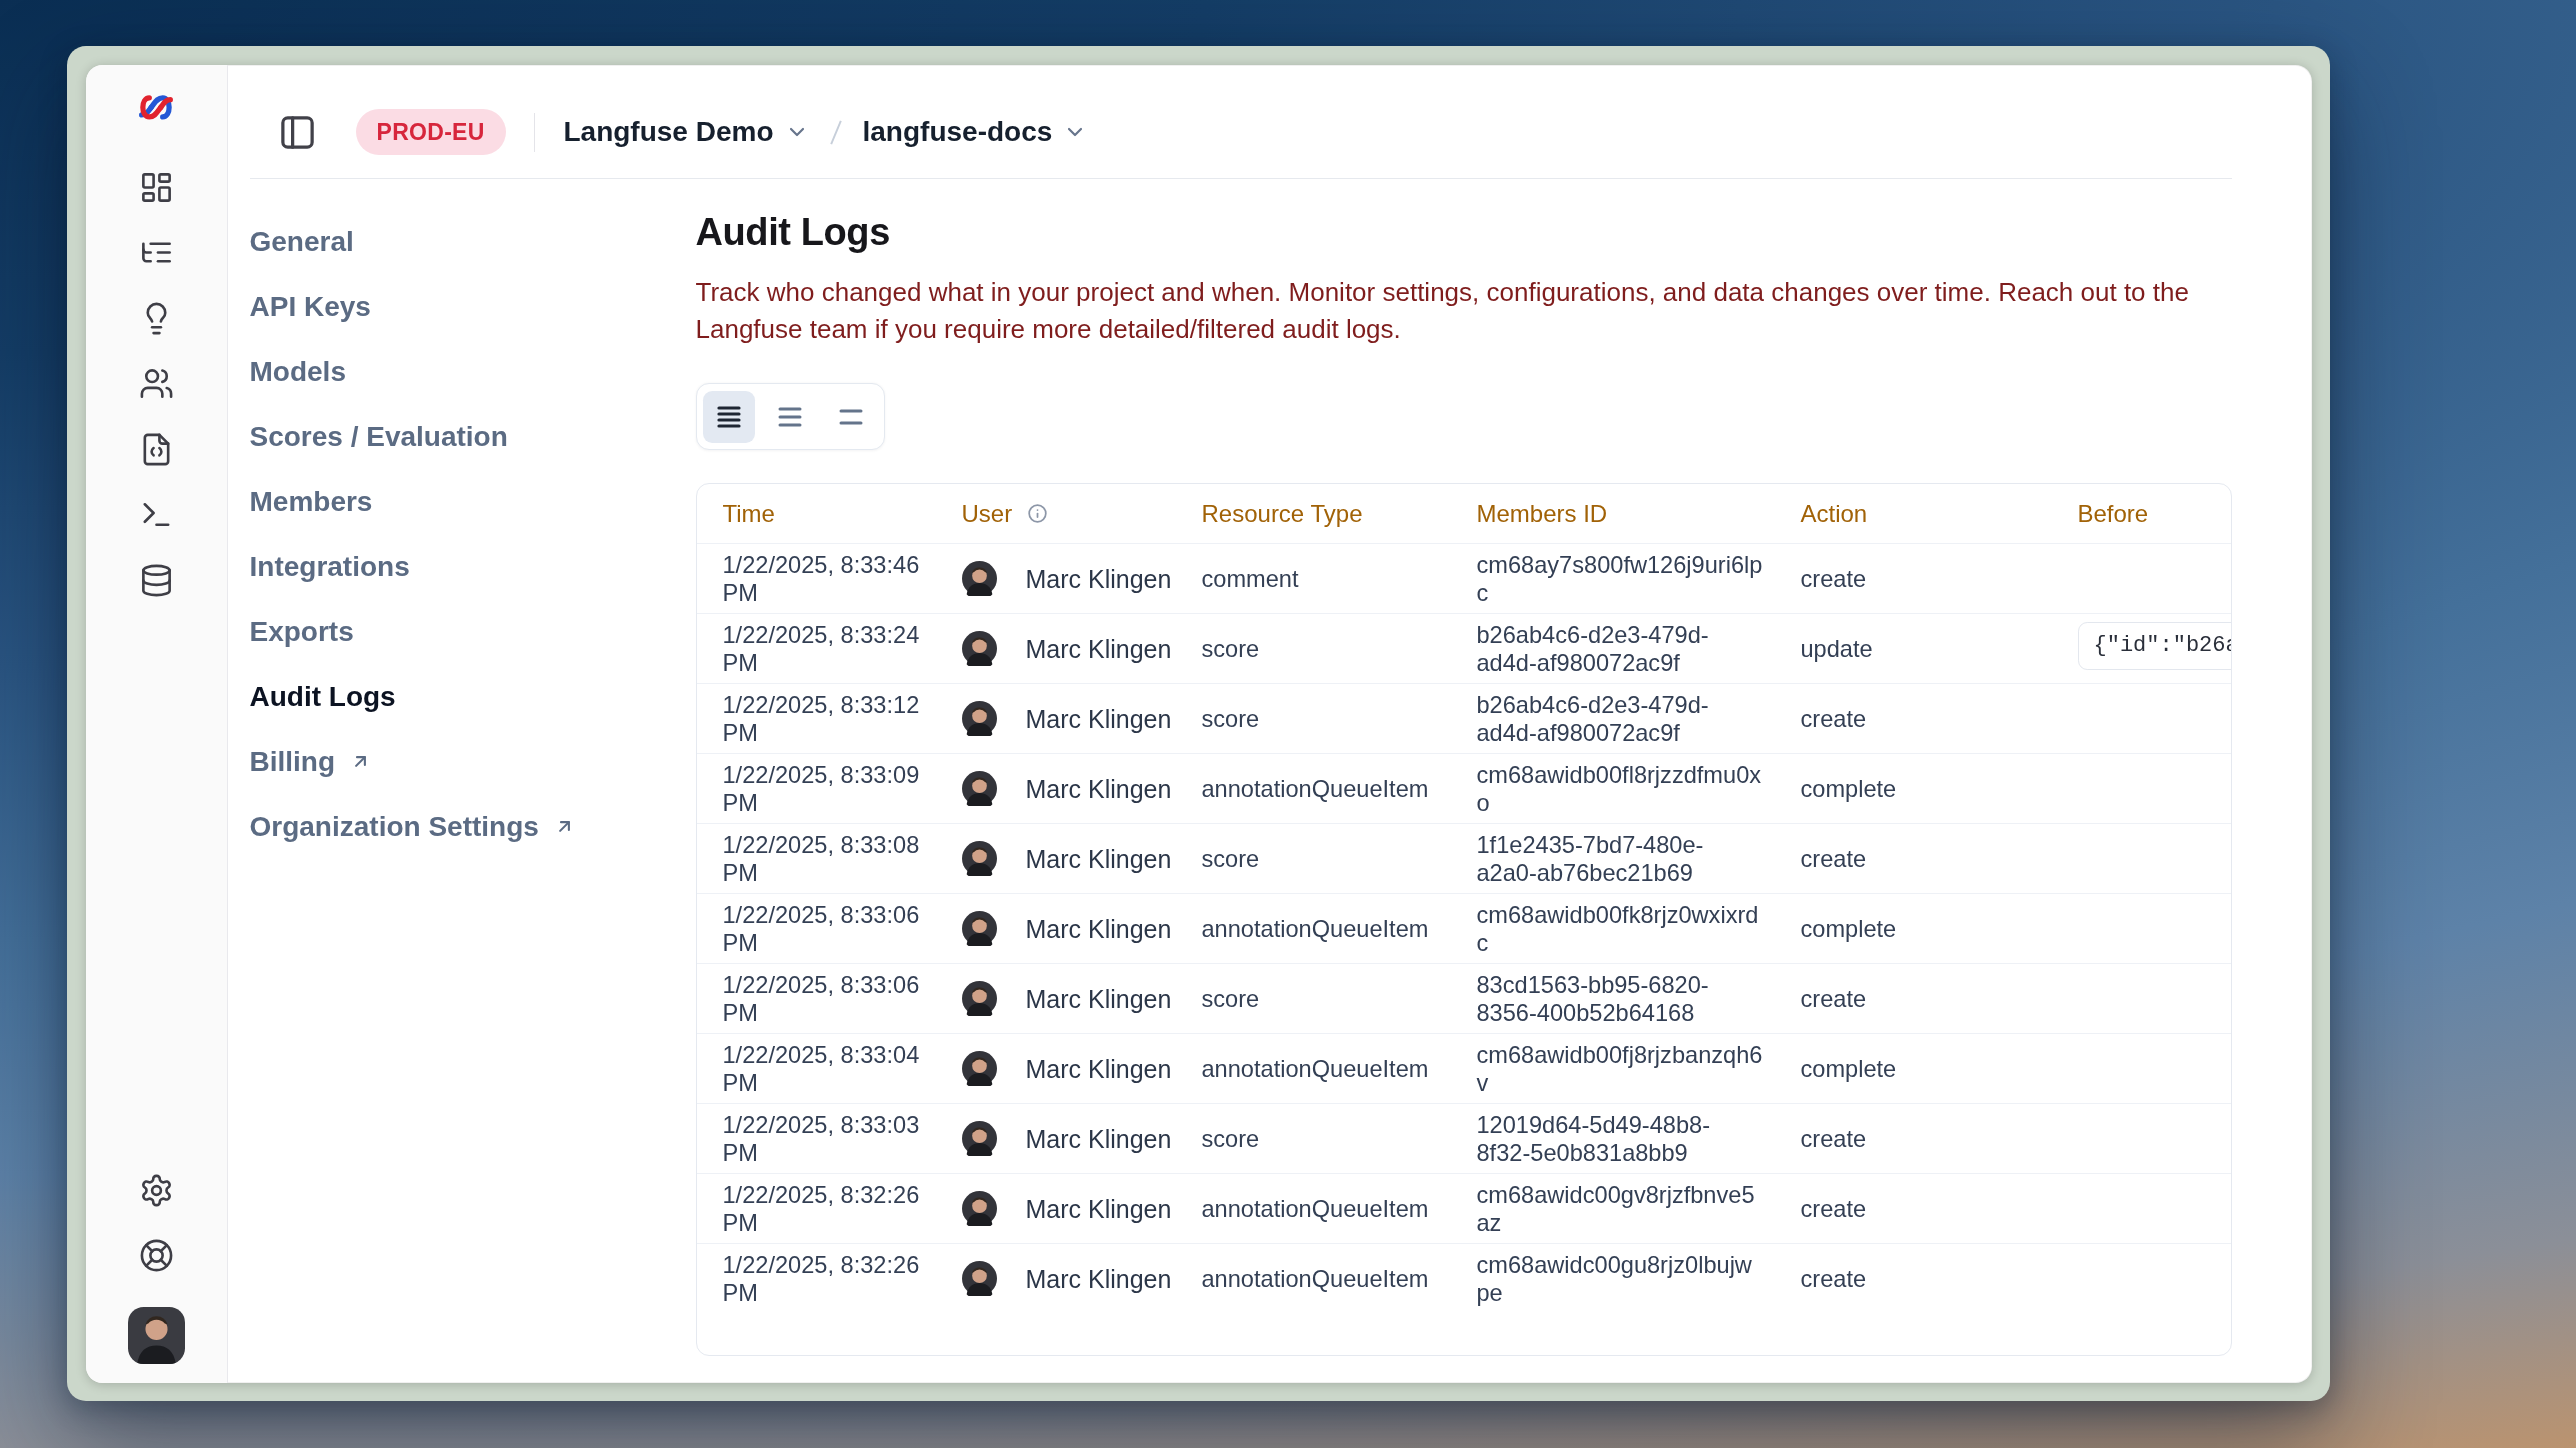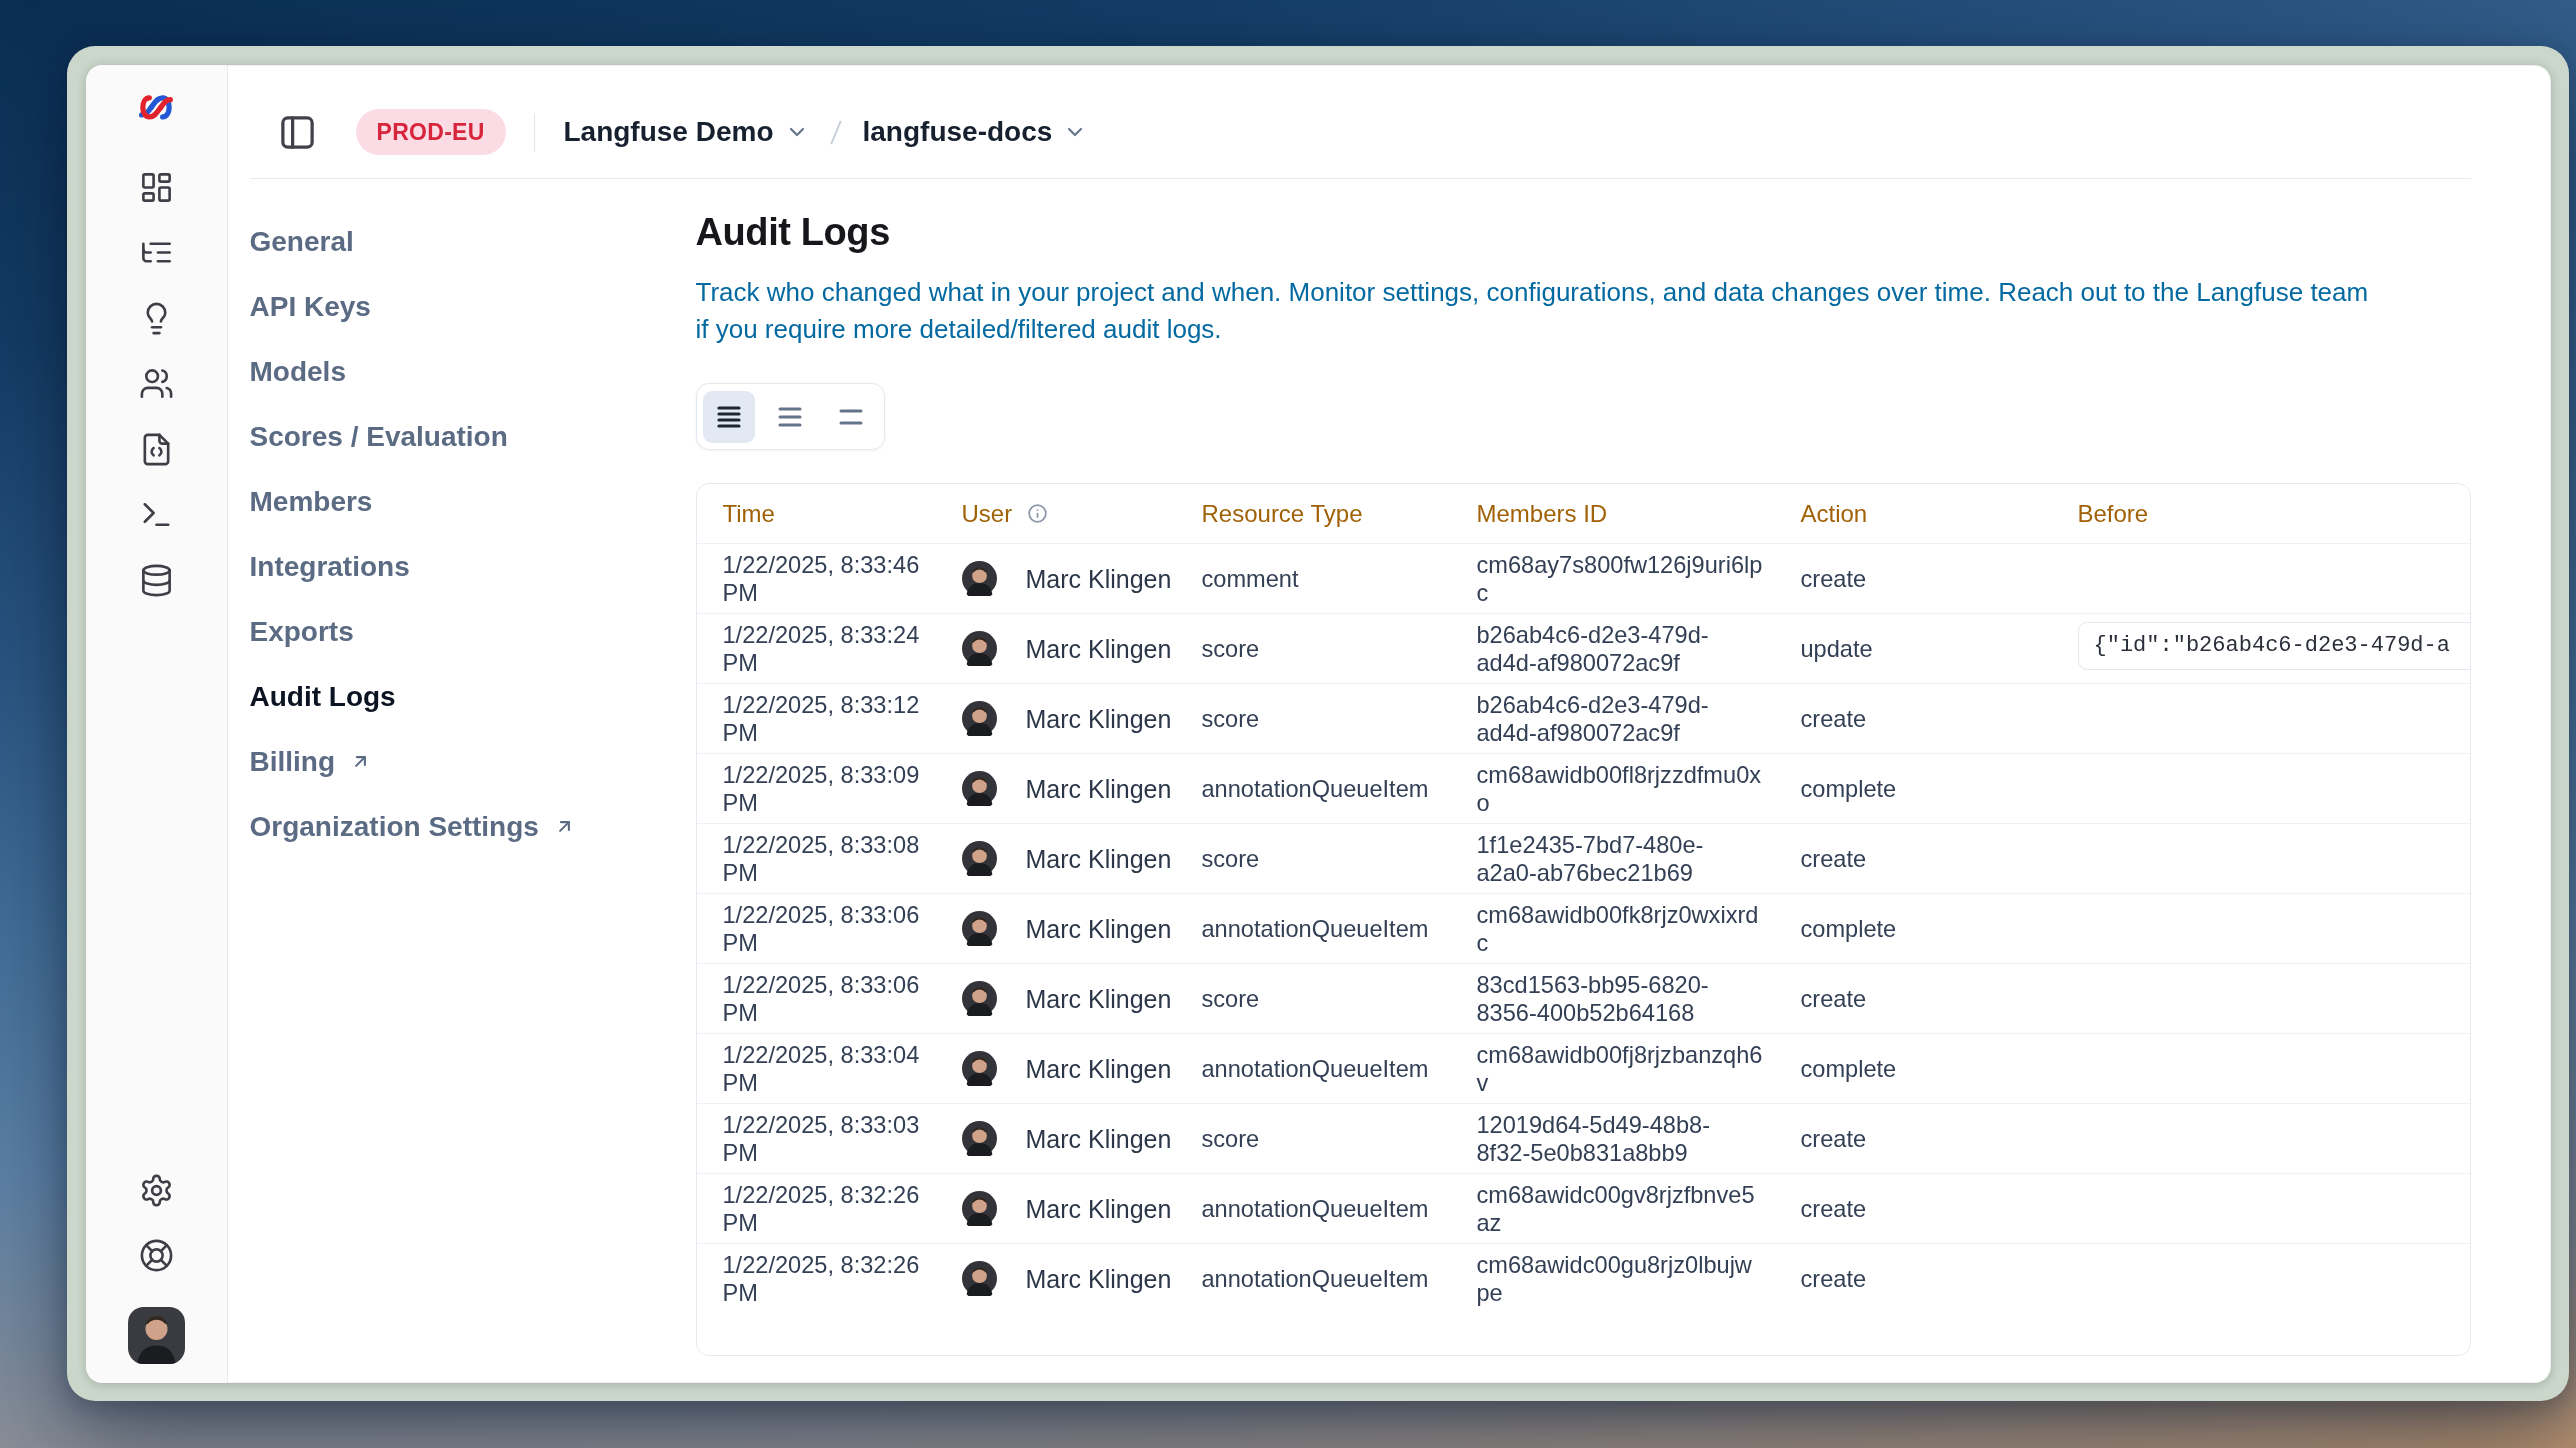--- a/index.html
+++ b/index.html
@@ -6,22 +6,22 @@
   html,body { width:2576px; height:1449px; overflow:hidden; font-family:"Liberation Sans",sans-serif; }
 
   .desktop {
     position:relative; width:2576px; height:1449px;
     background: radial-gradient(260% 135% at 0% 0%,
       #0a2e53 0%, #143d66 18%, #2a5582 34%, #44709a 48%,
       #5d82a8 60%, #8b8f98 74%, #c39468 85%, #d8a163 93%, #e0a763 100%);
   }
 
   .window {
-    position:absolute; left:67px; top:46px; width:2502px; height:1355px;
-    background:#cbd7ca; border-radius:28px; padding:18.5px;
+    position:absolute; left:67px; top:46px; width:2263px; height:1355px;
+    background:#cbd7ca; border-radius:19px; padding:18.5px;
     box-shadow: 0 42px 102px rgba(8,20,40,.45), 0 7.4px 28px rgba(8,20,40,.3);
   }
   .window-inner {
     width:100%; height:100%; background:#fff; border-radius:16.6px;
     overflow:hidden; display:flex;
     box-shadow: inset 0 0 0 0.9px rgba(0,0,0,.06), 0 1.8px 11px rgba(0,0,0,.18);
   }
 
   
   .sidebar {
@@ -63,21 +63,21 @@
   .settings-nav-item {
     display:flex; align-items:center; gap:15px;
     font-size:28px; font-weight:600; color:#5b6b83;
     padding:18.5px 0; cursor:pointer; line-height:1;
   }
   .settings-nav-item.active { color:#0c1322; font-weight:700; }
   .ext-icon { width:21px; height:21px; color:#5b6b83; }
 
   .settings-content { flex:1; min-width:0; padding-top:3.7px; }
   .audit-title { font-size:38px; font-weight:700; color:#17171b; letter-spacing:-0.4px; }
-  .audit-desc { font-size:26px; line-height:37px; color:#0369a1; margin-top:20.3px; max-width:1692px; }
+  .audit-desc { font-size:26px; line-height:37px; color:#7f1d1d; margin-top:20.3px; max-width:1692px; }
 
   .row-toggle {
     display:inline-flex; gap:9.2px; margin-top:35px; padding:6.5px;
     border:1.8px solid #e4e9f0; border-radius:13px; background:#fff;
     box-shadow:0 0.9px 2.8px rgba(16,24,40,.05);
   }
   .row-toggle button {
     width:52px; height:52px; border:none; background:transparent; color:#64748b;
     border-radius:9.2px; display:flex; align-items:center; justify-content:center; cursor:pointer;
   }

